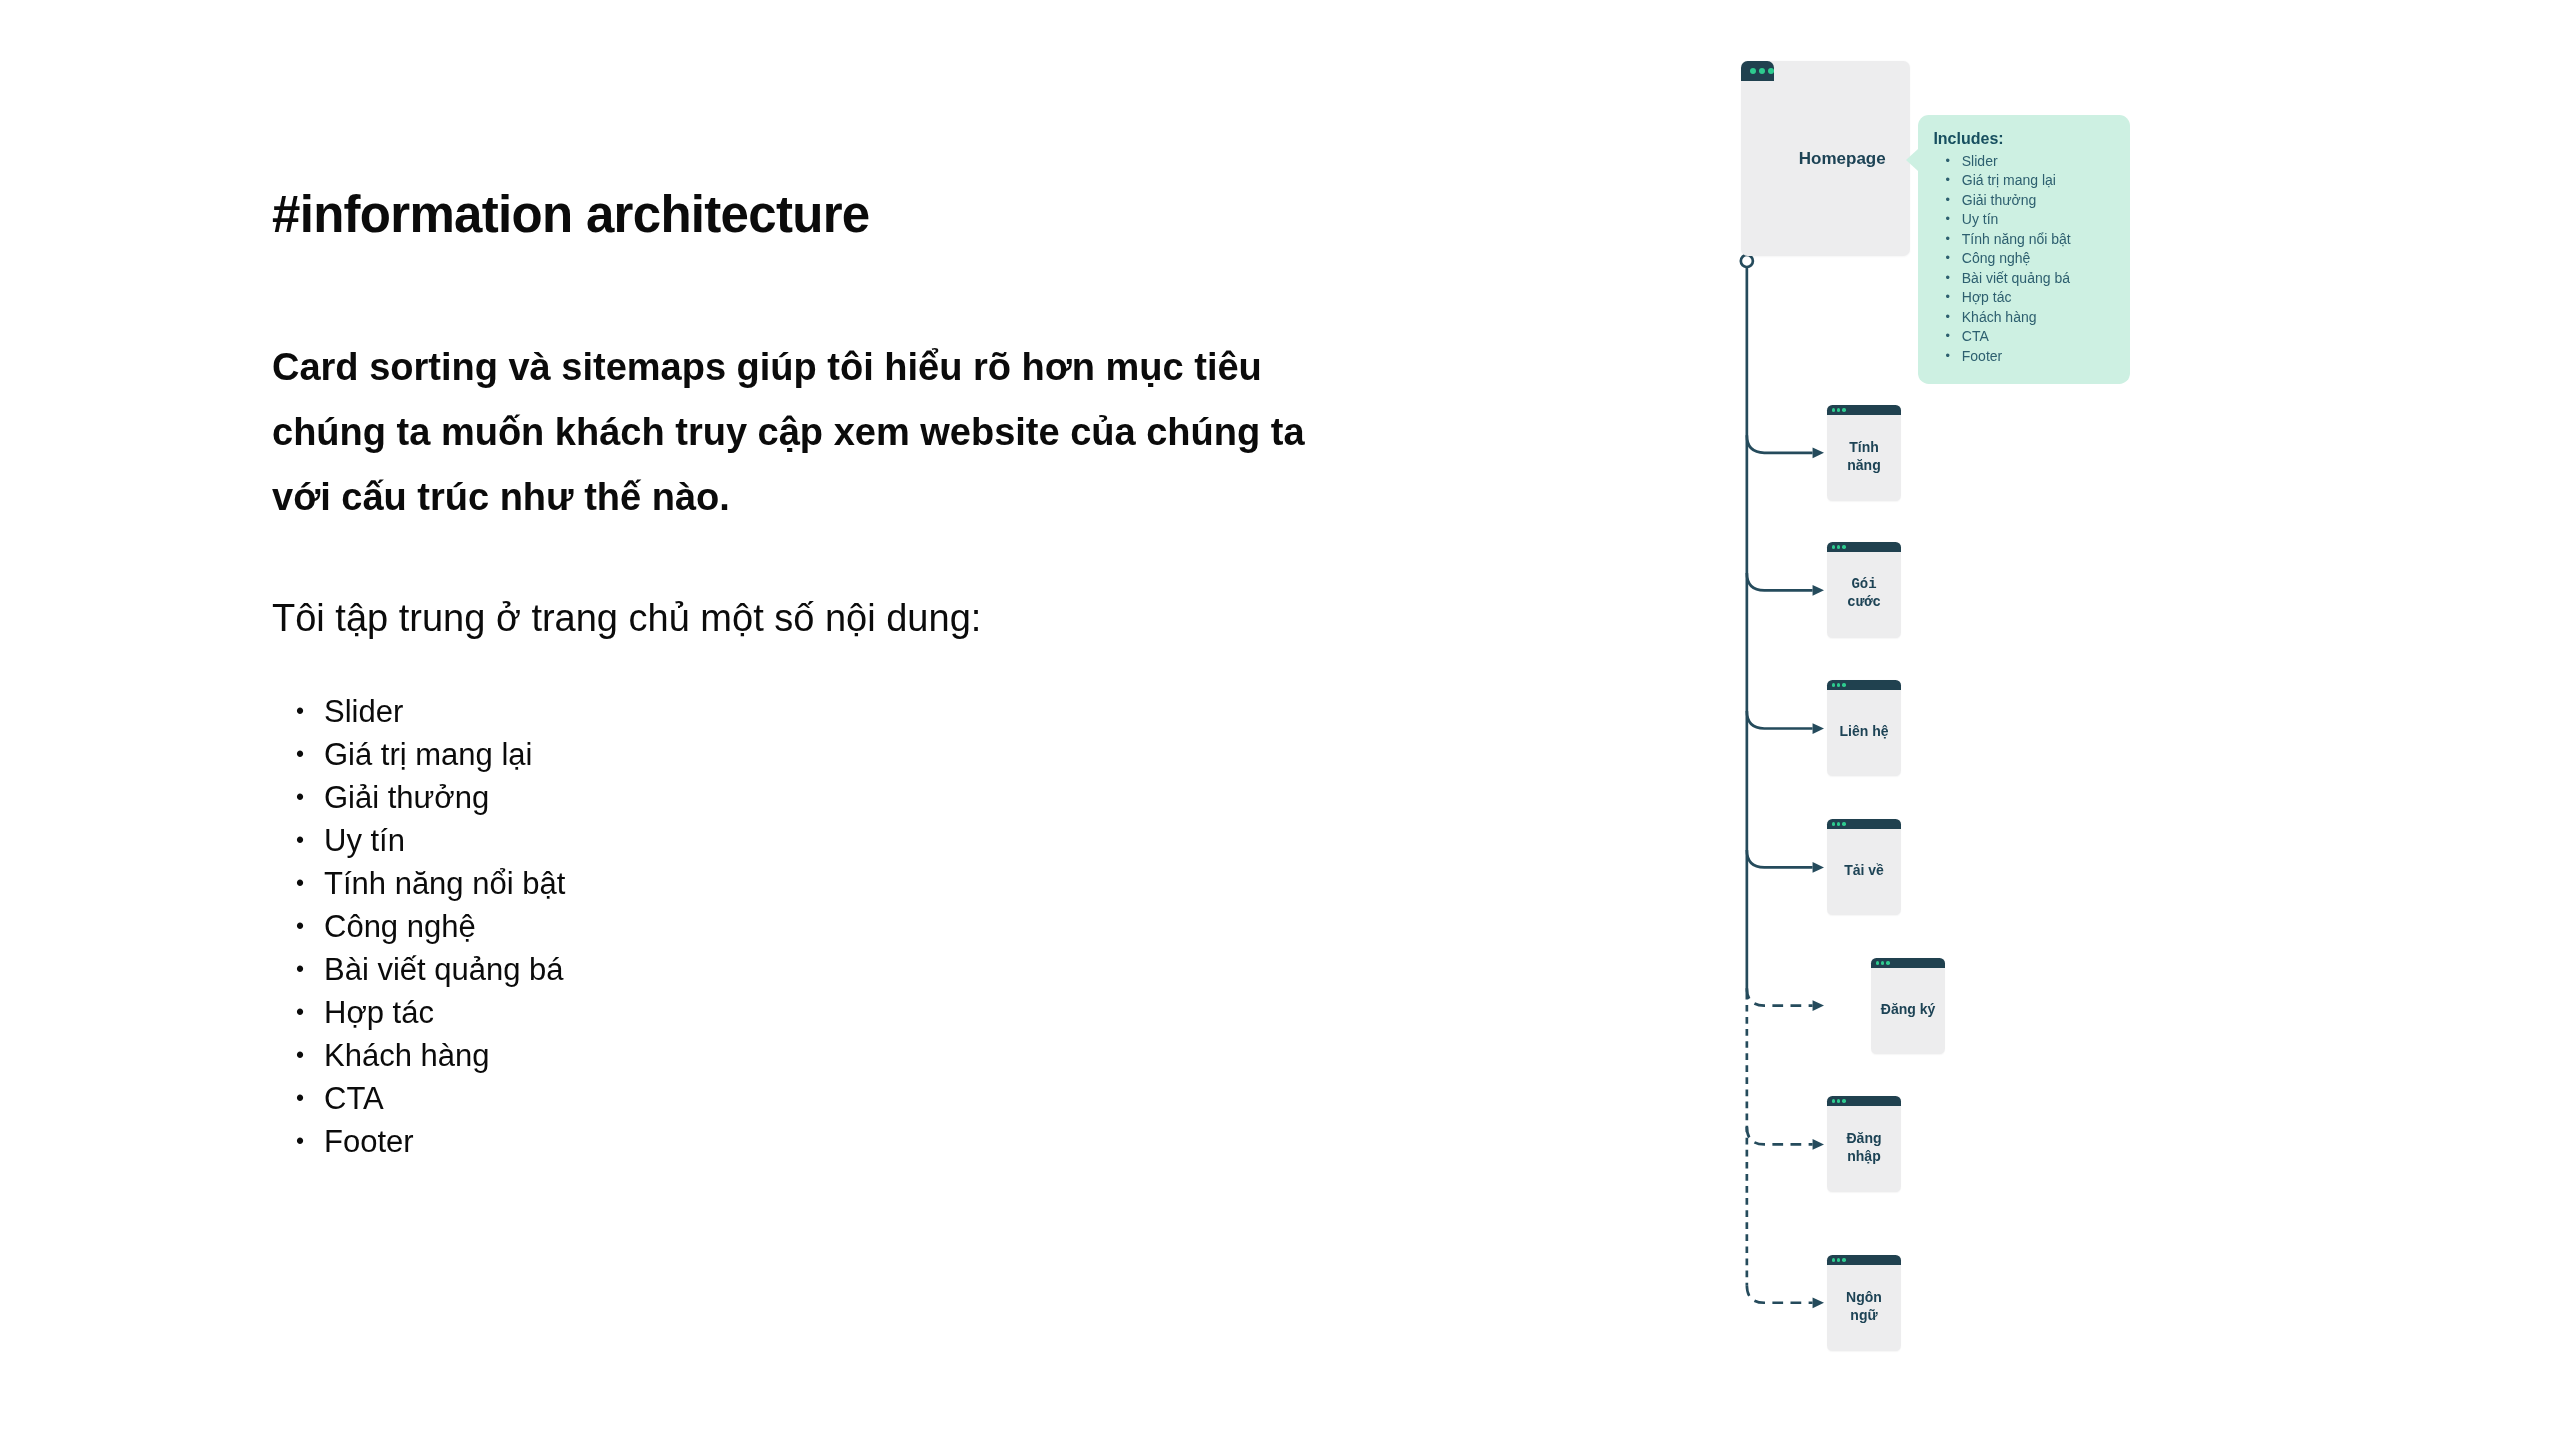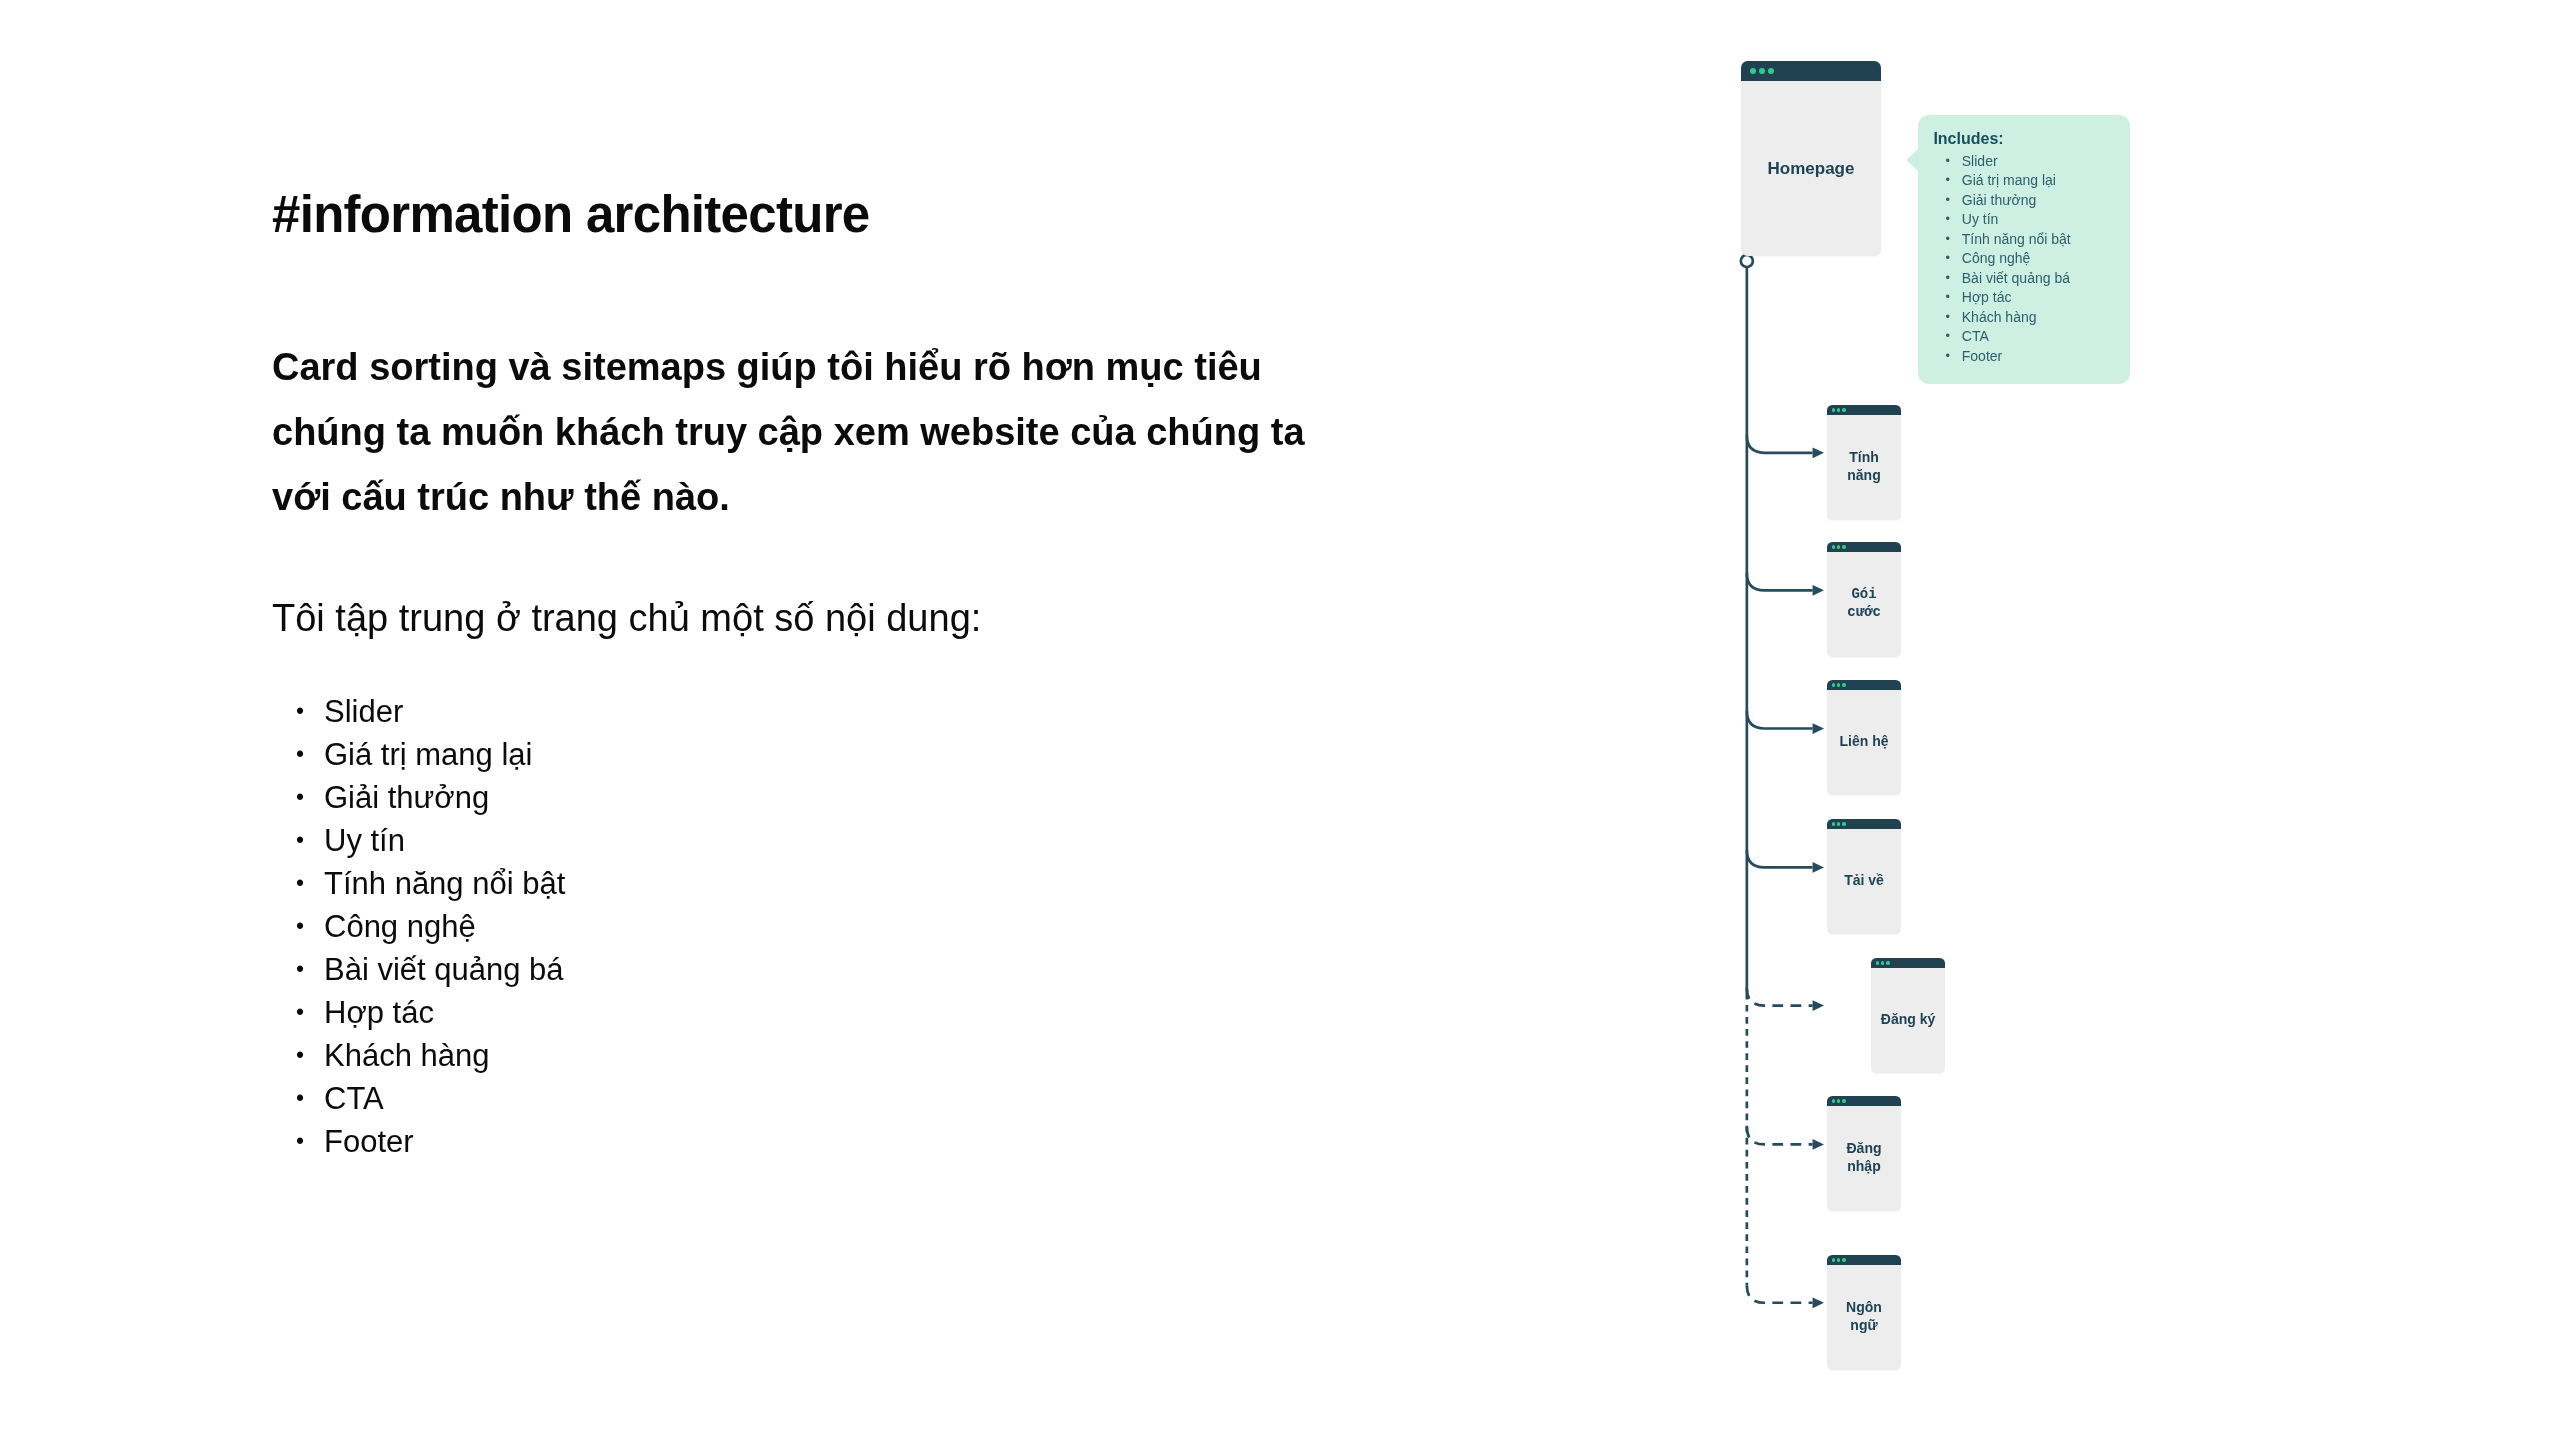--- a/index.html
+++ b/index.html
@@ -28,23 +28,23 @@
   
   .connectors { position:absolute; left:0; top:0; width:2576px; height:1449px; pointer-events:none; }
   .ln  { stroke:#254b5c; stroke-width:4; fill:none; }
   .ln-dash   { stroke-dasharray:16 11; }
   .trunk-dash{ stroke-dasharray:10 8; }
   .arrow { fill:#254b5c; }
   .origin-circle { fill:#ffffff; stroke:#254b5c; stroke-width:4; }
 
   
   .root-node {
-    position:absolute; left:1741px; top:61px; width:140px; height:195px;
+    position:absolute; left:1741px; top:61px; width:169px; height:195px;
     background:#ededee; border-radius:6.7px;
-    display:flex; flex-direction:column;
+    display:flex; flex-direction:row;
     box-shadow:0 0.7px 2px rgba(0,0,0,0.04);
   }
   .root-bar {
     height:20px; flex:0 0 20px; background:#20414f; border-radius:6.7px 6.7px 0 0;
     display:flex; align-items:center; padding-left:8.7px; gap:3.4px;
   }
   .root-bar .wdot { width:6px; height:6px; border-radius:50%; background:#2ecb8f; display:inline-block; }
   .root-body { flex:1; display:flex; align-items:center; justify-content:center; }
   .root-label { font-size:17px; font-weight:700; color:#1d4355; }
 
@@ -64,21 +64,21 @@
   .tooltip-list li {
     position:relative; font-size:14px; line-height:19.5px; padding-left:19px; color:#2d5f6f;
   }
   .tooltip-list li::before {
     content:"•"; position:absolute; left:2.7px; top:0; font-size:12.7px; line-height:19.5px;
   }
 
   
   .children { position:absolute; left:0; top:0; }
   .mini-node {
-    position:absolute; left:1827px; width:74px; height:115px;
+    position:absolute; left:1827px; width:74px; height:96px;
     background:#ededee; border-radius:5.4px;
     display:flex; flex-direction:column;
     box-shadow:0 0.7px 1.3px rgba(0,0,0,0.04);
   }
   .mini-node:nth-child(1){ top:405px; }
   .mini-node:nth-child(2){ top:542px;font-family:Liberation Mono, monospace; }
   .mini-node:nth-child(3){ top:680px; }
   .mini-node:nth-child(4){ top:819px; }
   .mini-node:nth-child(5){ top:958px;margin-left:44px; }
   .mini-node:nth-child(6){ top:1096px; }

